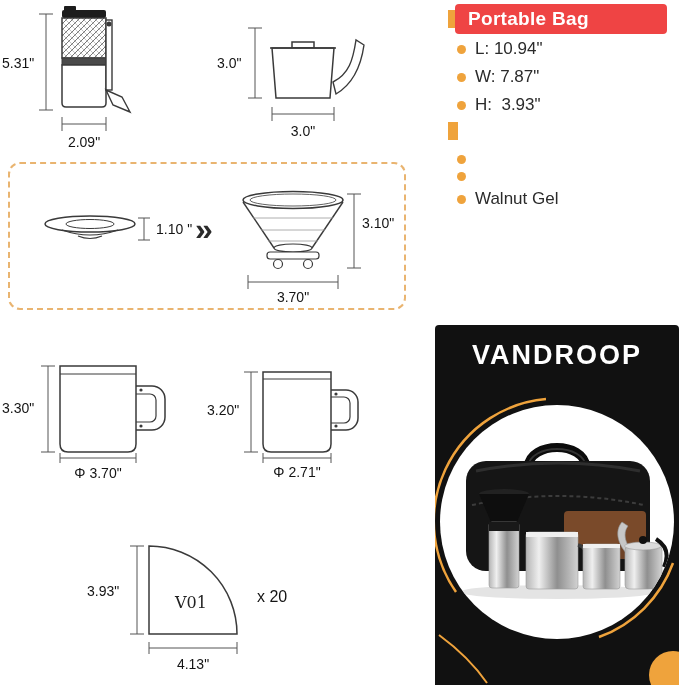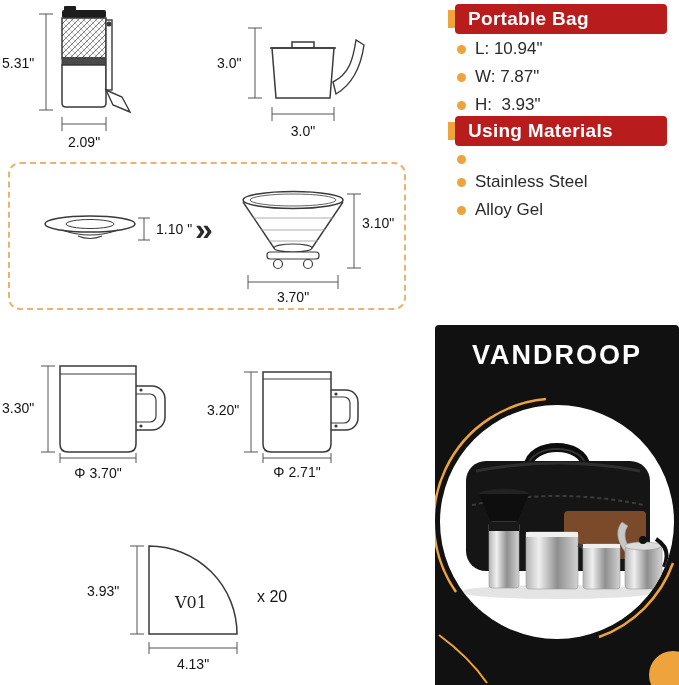--- a/index.html
+++ b/index.html
@@ -10,21 +10,21 @@
   svg text { font-family:"Liberation Sans", sans-serif; }
   .dim { stroke:#555; stroke-width:1; fill:none; }
   .draw { stroke:#3a3a3a; stroke-width:1.5; fill:#fff; }
   .dim-label { font-size:14px; fill:#141414; }
   .mid { text-anchor:middle; }
   .arrow-glyph { font-size:32px; font-weight:bold; fill:#2b2b2b; }
   .serif-label { font-family:"DejaVu Serif", serif; font-size:16px; fill:#222; }
   .dashed-box { position:absolute; left:8px; top:162px; width:398px; height:148px;
                 border:2px dashed #E9B470; border-radius:12px; }
   .accent-chip { position:absolute; width:10px; height:18px; background:#EFA33C; }
-  .badge { position:absolute; left:455px; width:212px; height:30px; background:#b91c1c;
+  .badge { position:absolute; left:455px; width:212px; height:30px; background:#ef4444;
            border-radius:4px; color:#fff; font-size:19px; font-weight:bold;
            line-height:30px; padding-left:13px; letter-spacing:0.3px; }
   .bullets { position:absolute; left:457px; }
   .bullet-row { display:flex; align-items:center; margin-bottom:8px; }
   .bullet-row .dot { width:9px; height:9px; border-radius:50%; background:#EFA33C;
                      margin-right:9px; flex:none; }
   .bullet-text { font-size:17px; color:#2b2b2b; white-space:pre; }
   .brand-panel { position:absolute; left:435px; top:325px; width:244px; height:392px;
                  background:#111111; border-radius:4px; overflow:hidden; }
   .panel-decor { position:absolute; left:0; top:0; }
@@ -210,34 +210,30 @@
       <span class="dot"></span>
       <span class="bullet-text">W: 7.87"</span>
     </div>
     <div class="bullet-row">
       <span class="dot"></span>
       <span class="bullet-text">H:  3.93"</span>
     </div>
   </div>
 
   <div class="accent-chip" style="left:448px;top:122px"></div>
-  <div class="badge" style="top:116px">
-    <span>Using Materials</span>
-  </div>
   <div class="bullets" style="top:155px">
     <div class="bullet-row">
       <span class="dot"></span>
     </div>
     <div class="bullet-row">
       <span class="dot"></span>
-      <span class="bullet-text">Stainless Steel</span>
-    </div>
-    <div class="bullet-row">
-      <span class="dot"></span>
-      <span class="bullet-text">Alloy Gel</span>
+    </div>
+    <div class="bullet-row">
+      <span class="dot"></span>
+      <span class="bullet-text">Walnut Gel</span>
     </div>
   </div>
 
   <div class="brand-panel">
     <svg class="panel-decor" width="244" height="360" viewBox="0 0 244 360">
       <path d="M111,74 A123,123 0 0 0 21,267" stroke="#EFA33C" stroke-width="2.5" fill="none"></path>
       <path d="M238,238 A123,123 0 0 1 164,312" stroke="#EFA33C" stroke-width="2.5" fill="none"></path>
       <path d="M4,310 Q34,332 52,358" stroke="#EFA33C" stroke-width="2" fill="none"></path>
       <circle cx="238" cy="350" r="24" fill="#EFA33C"></circle>
     </svg>

